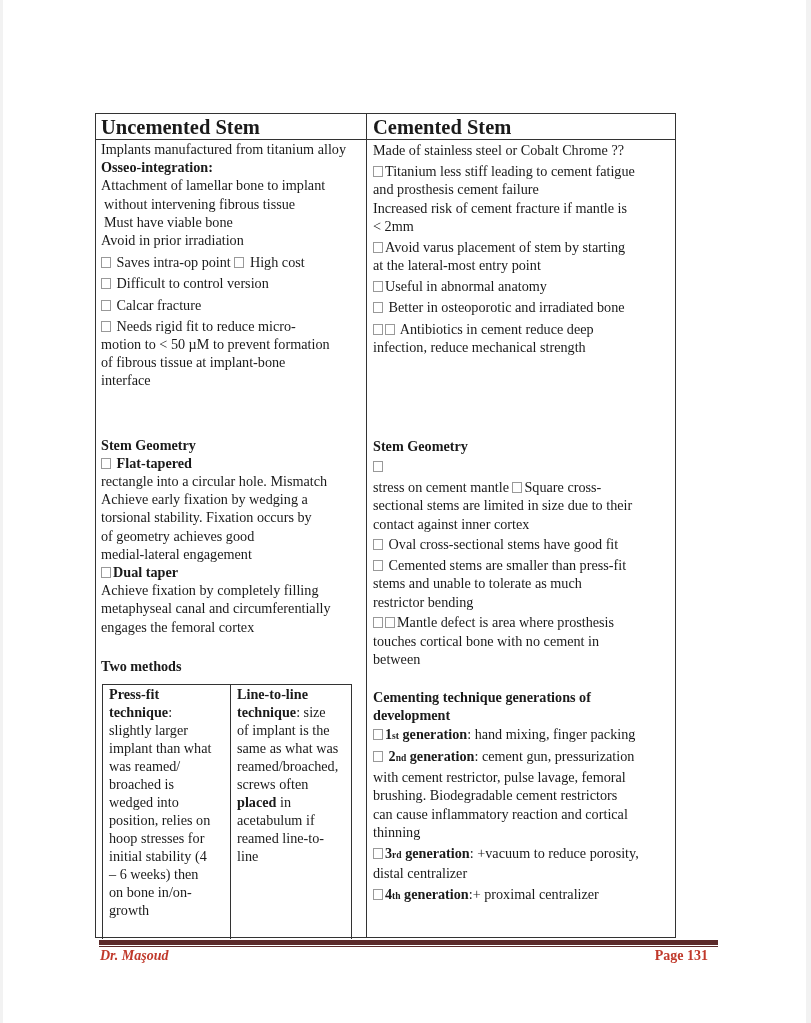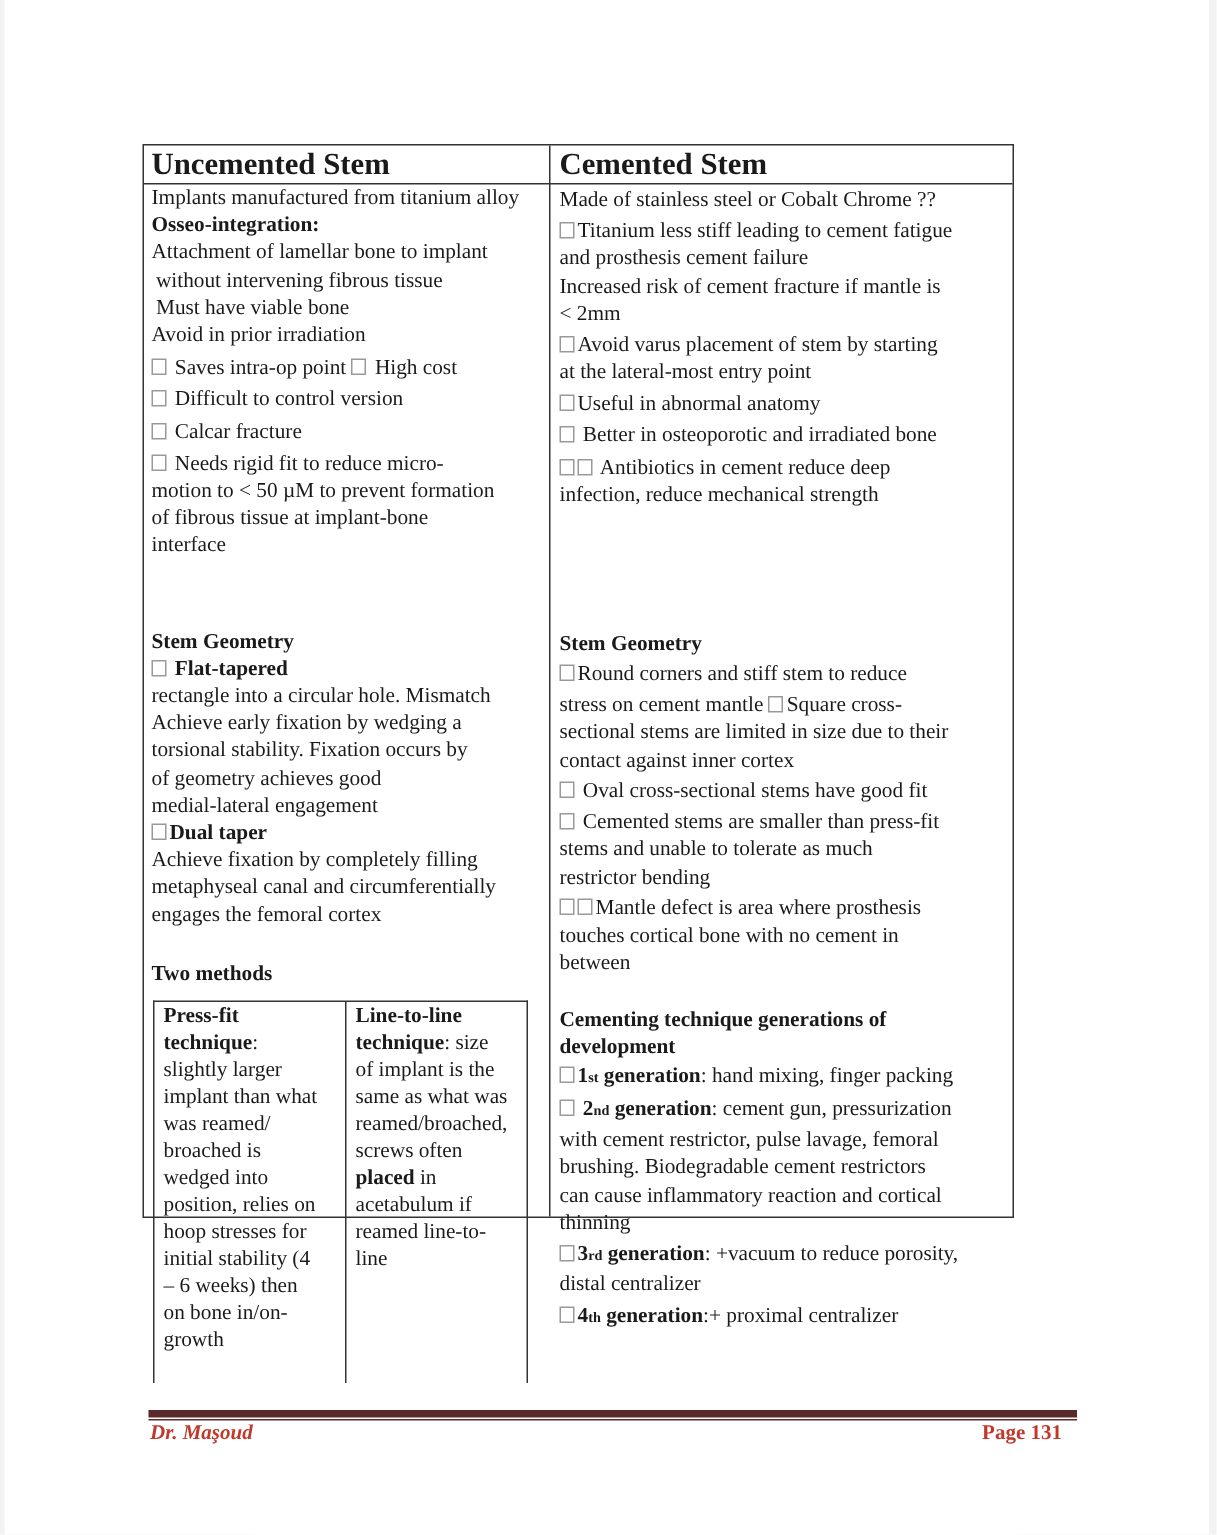--- a/index.html
+++ b/index.html
@@ -9,22 +9,22 @@
     position: relative;
     overflow: hidden;
     font-family: "Liberation Serif", "DejaVu Serif", serif;
     color: #1a1a1a;
   }
   .page {
     position: absolute; left: 3px; top: 0; width: 803px; height: 1023px;
     background: #ffffff;
   }
   .tbl {
-    position: absolute; left: 92px; top: 96px;
-    width: 581px; height: 716px;
+    position: absolute; left: 92px; top: 113px;
+    width: 581px; height: 825px;
     border: 1.3px solid #333;
     box-sizing: border-box;
   }
   .col-divider {
     position: absolute; left: 270px; top: 0; bottom: 0;
     width: 1px; background: #333;
   }
   .head-divider {
     position: absolute; left: 0; right: 0; top: 25px;
     height: 1px; background: #333;
@@ -170,21 +170,21 @@
       <p><span class="box"></span><span>Useful in abnormal anatomy</span></p>
       <div class="gap" style="height:3px"></div>
       <p><span class="box"></span> <span>Better in osteoporotic and irradiated bone</span></p>
       <div class="gap" style="height:3px"></div>
       <p><span class="box"></span><span class="box"></span> <span>Antibiotics in cement reduce deep</span></p>
       <p>infection, reduce mechanical strength</p>
 
       <div style="height:80px"></div>
       <p class="b">Stem Geometry</p>
       <div class="gap" style="height:2px"></div>
-      <p><span class="box"></span><span>Round corners and stiff stem to reduce</span></p>
+      <p><span class="box"></span></p>
       <div class="gap" style="height:2px"></div>
       <p><span>stress on cement mantle</span> <span class="box"></span><span>Square cross-</span></p>
       <p>sectional stems are limited in size due to their</p>
       <p>contact against inner cortex</p>
       <div class="gap" style="height:2px"></div>
       <p><span class="box"></span> <span>Oval cross-sectional stems have good fit</span></p>
       <div class="gap" style="height:2px"></div>
       <p><span class="box"></span> <span>Cemented stems are smaller than press-fit</span></p>
       <p>stems and unable to tolerate as much</p>
       <p>restrictor bending</p>

